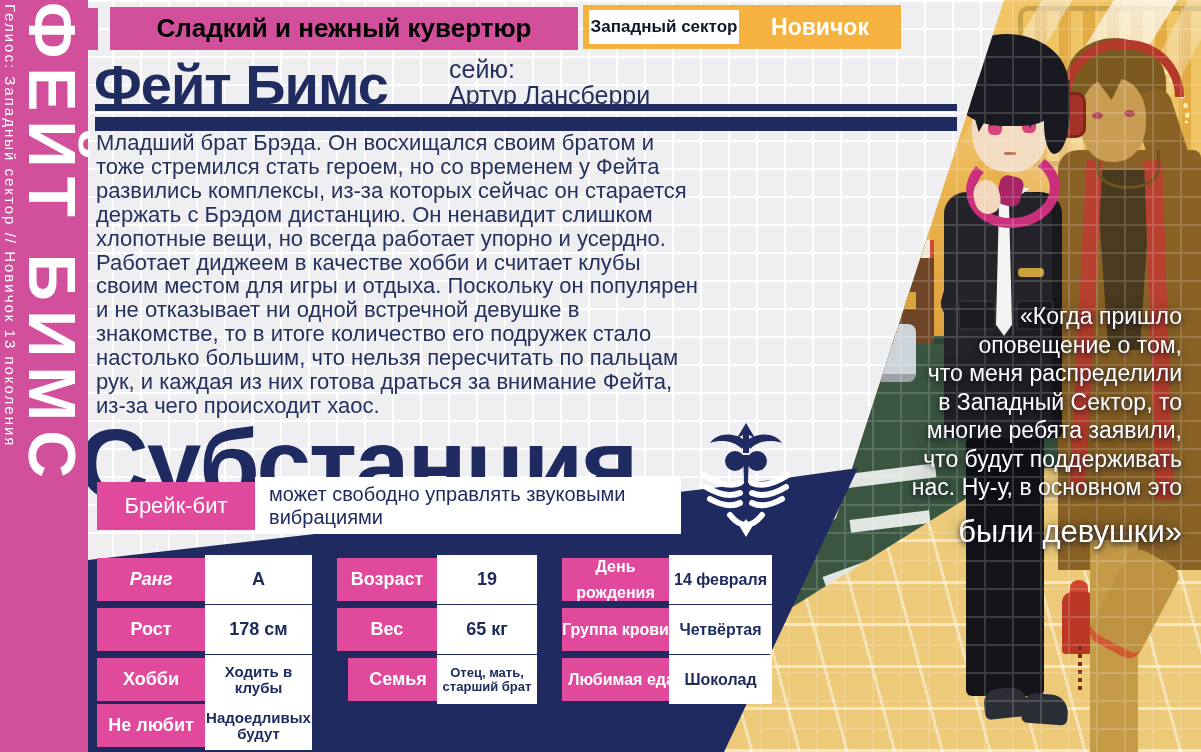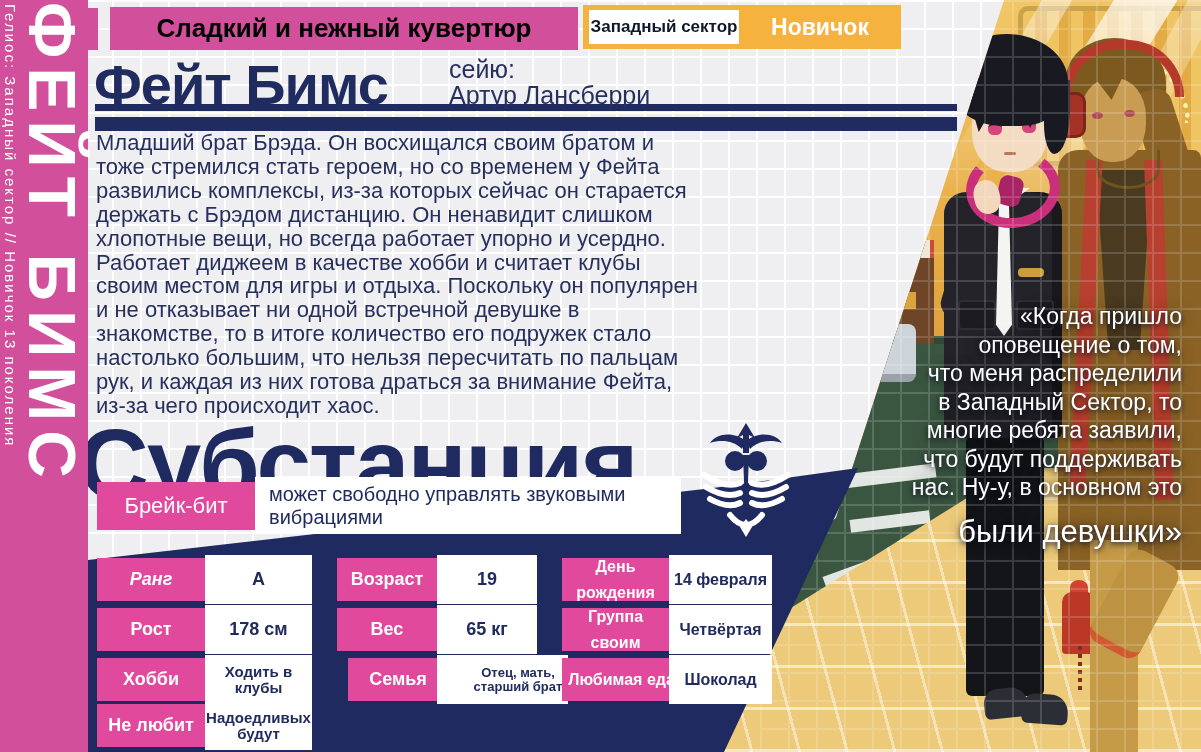--- a/index.html
+++ b/index.html
@@ -306,27 +306,27 @@
   <div class="abs val" style="left:205px;top:555px;width:107px;">А</div>
   <div class="abs lbl" style="left:337px;top:558px;width:100px;">Возраст</div>
   <div class="abs val" style="left:437px;top:555px;width:100px;">19</div>
   <div class="abs lbl sm2" style="left:562px;top:558px;width:107px;">День рождения</div>
   <div class="abs val sm2" style="left:669px;top:555px;width:103px;">14 февраля</div>
 
   <div class="abs lbl" style="left:97px;top:608px;width:108px;">Рост</div>
   <div class="abs val" style="left:205px;top:605px;width:107px;">178 см</div>
   <div class="abs lbl" style="left:337px;top:608px;width:100px;">Вес</div>
   <div class="abs val" style="left:437px;top:605px;width:100px;">65 кг</div>
-  <div class="abs lbl sm2" style="left:562px;top:608px;width:107px;">Группа своим</div>
+  <div class="abs lbl sm2" style="left:562px;top:608px;width:107px;">Группа крови</div>
   <div class="abs val sm2" style="left:669px;top:605px;width:103px;">Четвёртая</div>
 
   <div class="abs lbl" style="left:97px;top:658px;width:108px;">Хобби</div>
   <div class="abs val vmd" style="left:205px;top:655px;width:107px;">Ходить в клубы</div>
   <div class="abs lbl" style="left:348px;top:658px;width:100px;">Семья</div>
-  <div class="abs val vsm" style="left:437px;top:655px;width:100px;padding-left:31px;">Отец, мать, старший брат</div>
+  <div class="abs val vsm" style="left:437px;top:655px;width:100px;">Отец, мать, старший брат</div>
   <div class="abs lbl sm2" style="left:562px;top:658px;width:119px;">Любимая еда</div>
   <div class="abs val sm2" style="left:669px;top:655px;width:103px;">Шоколад</div>
 
   <div class="abs lbl" style="left:97px;top:704px;width:108px;">Не любит</div>
   <div class="abs val vmd" style="left:205px;top:701px;width:107px;">Надоедливых будут</div>
 
   <div class="abs" id="quote">
     <div>«Когда пришло</div>
     <div style="margin-left:-8px">оповещение о том,</div>
     <div>что меня распределили</div>

